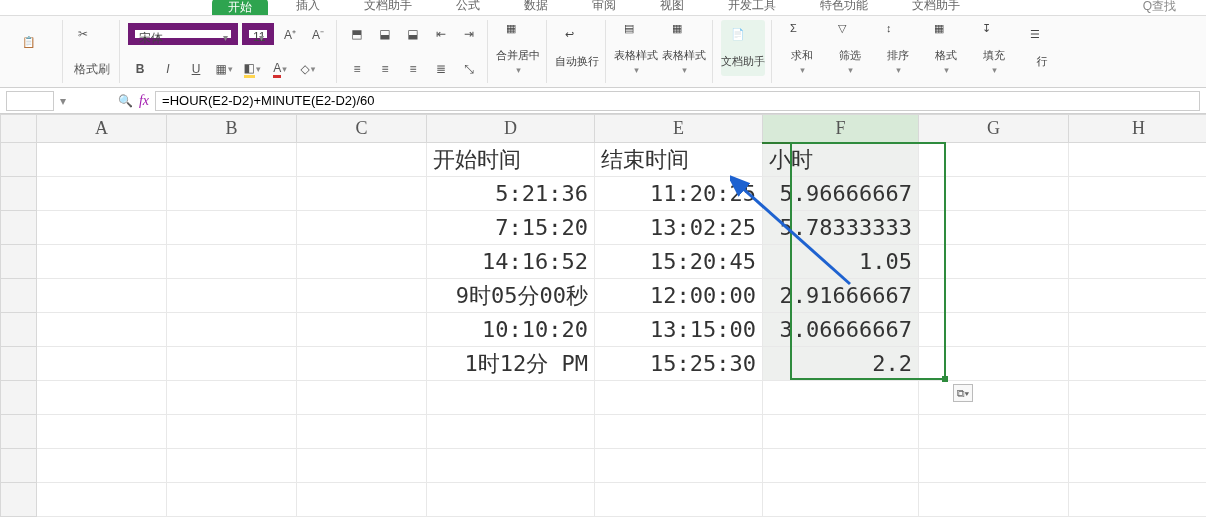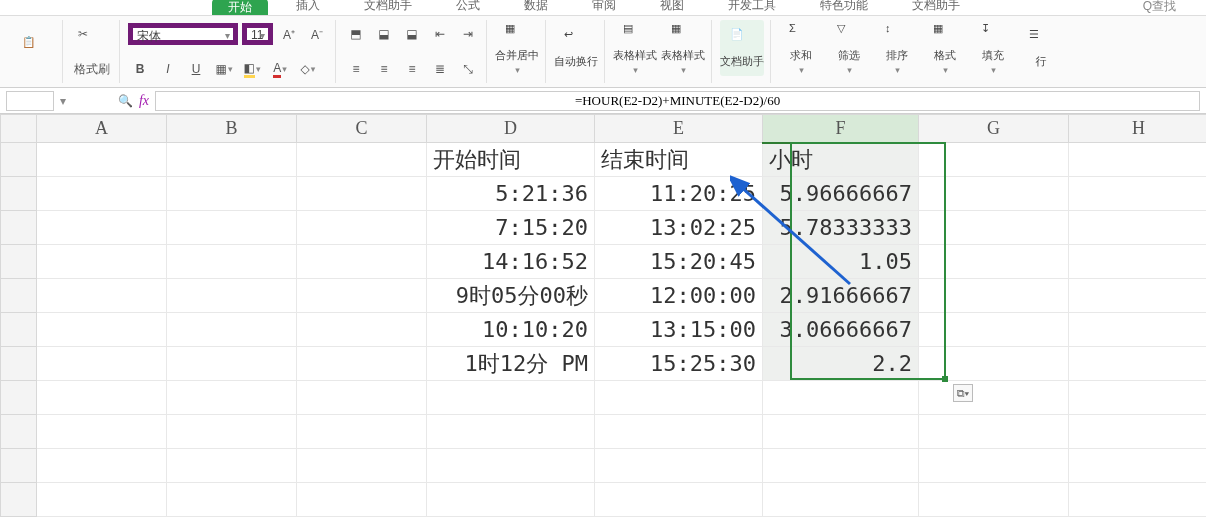--- a/index.html
+++ b/index.html
@@ -10,33 +10,33 @@
   .tabs .tab { padding: 0 16px 3px; height: 16px; line-height: 12px; margin-left: 12px; }
   .tabs .tab.active { background: #2ea44f; color: #fff; border-radius: 4px 4px 0 0; padding-top: 2px; }
   .tabs .search { margin-left: auto; margin-right: 30px; color: #888; }
 
   
   .ribbon { height: 72px; background: #fafafa; border-bottom: 1px solid #d0d0d0; display: flex; align-items: stretch; padding: 4px 6px; gap: 2px; font-size: 12px; color: #444; }
   .group { display: flex; flex-direction: column; justify-content: space-between; padding: 0 6px; border-right: 1px solid #e2e2e2; }
   .group:last-child { border-right: none; }
   .row { display: flex; align-items: center; gap: 4px; min-height: 28px; }
   .btn, .icon-btn { display: inline-flex; align-items: center; justify-content: center; height: 24px; min-width: 24px; border: 1px solid transparent; background: transparent; cursor: pointer; color: #555; font-size: 12px; padding: 0 2px; }
-  .sel { height: 22px; border: 5px solid #701a75; background: #fff; font-size: 12px; padding: 0 14px 0 4px; position: relative; }
+  .sel { height: 22px; border: 7px solid #701a75; background: #fff; font-size: 12px; padding: 0 14px 0 4px; position: relative; }
   .sel::after { content: "▾"; position: absolute; right: 3px; top: 2px; font-size: 10px; color: #888; }
   .big-btn { display: flex; flex-direction: column; align-items: center; justify-content: center; width: 44px; height: 56px; font-size: 11px; cursor: pointer; gap: 2px; }
   .big-btn .ic { width: 24px; height: 24px; display: block; }
   .dd::after { content: "▾"; font-size: 9px; margin-left: 1px; color: #888; }
   .docassist { background: #e8f4ec; border-radius: 3px; }
 
   
   .fbar { height: 26px; border-bottom: 1px solid #d0d0d0; display: flex; align-items: center; padding: 0 6px; gap: 6px; background: #fff; }
   .namebox { width: 48px; height: 20px; border: 1px solid #ccc; background: #fff; }
   .fbar .fx { font-style: italic; font-family: serif; font-size: 14px; color: #a21caf; cursor: pointer; }
   .fbar .zoom { color: #888; }
-  .formula-input { flex: 1; height: 20px; border: 1px solid #ccc; padding: 0 6px; font-family: Liberation Serif, serif; font-size: 13px; outline: none; text-align: center; }
+  .formula-input { flex: 1; height: 20px; border: 1px solid #ccc; padding: 0 6px; font-family: Liberation Sans, sans-serif; font-size: 13px; outline: none; }
 
   
   .grid-wrap { position: relative; height: 408px; overflow: hidden; }
   table.sheet { border-collapse: collapse; table-layout: fixed; width: 1206px; }
   .colhdr th { background: #f4f4f4; border: 1px solid #d8d8d8; height: 28px; font-weight: normal; color: #555; font-size: 18px; font-family: "Times New Roman", serif; }
   .rowhdr { background: #f4f4f4; border: 1px solid #d8d8d8; width: 36px; text-align: center; color: #666; font-size: 12px; }
   td.cell { border: 1px solid #e8e8e8; height: 34px; padding: 0 6px; font-family: "SimSun", "NSimSun", monospace; font-size: 22px; text-align: right; vertical-align: middle; white-space: nowrap; overflow: hidden; }
   td.cell.header-cell { text-align: left; font-family: "SimSun", sans-serif; margin-left: 24px; }
   .colhdr th.active-col { background: #d8ead8; border-bottom: 2px solid #2e7d32; }
   td.sel-range { background: #eef0ee; }

